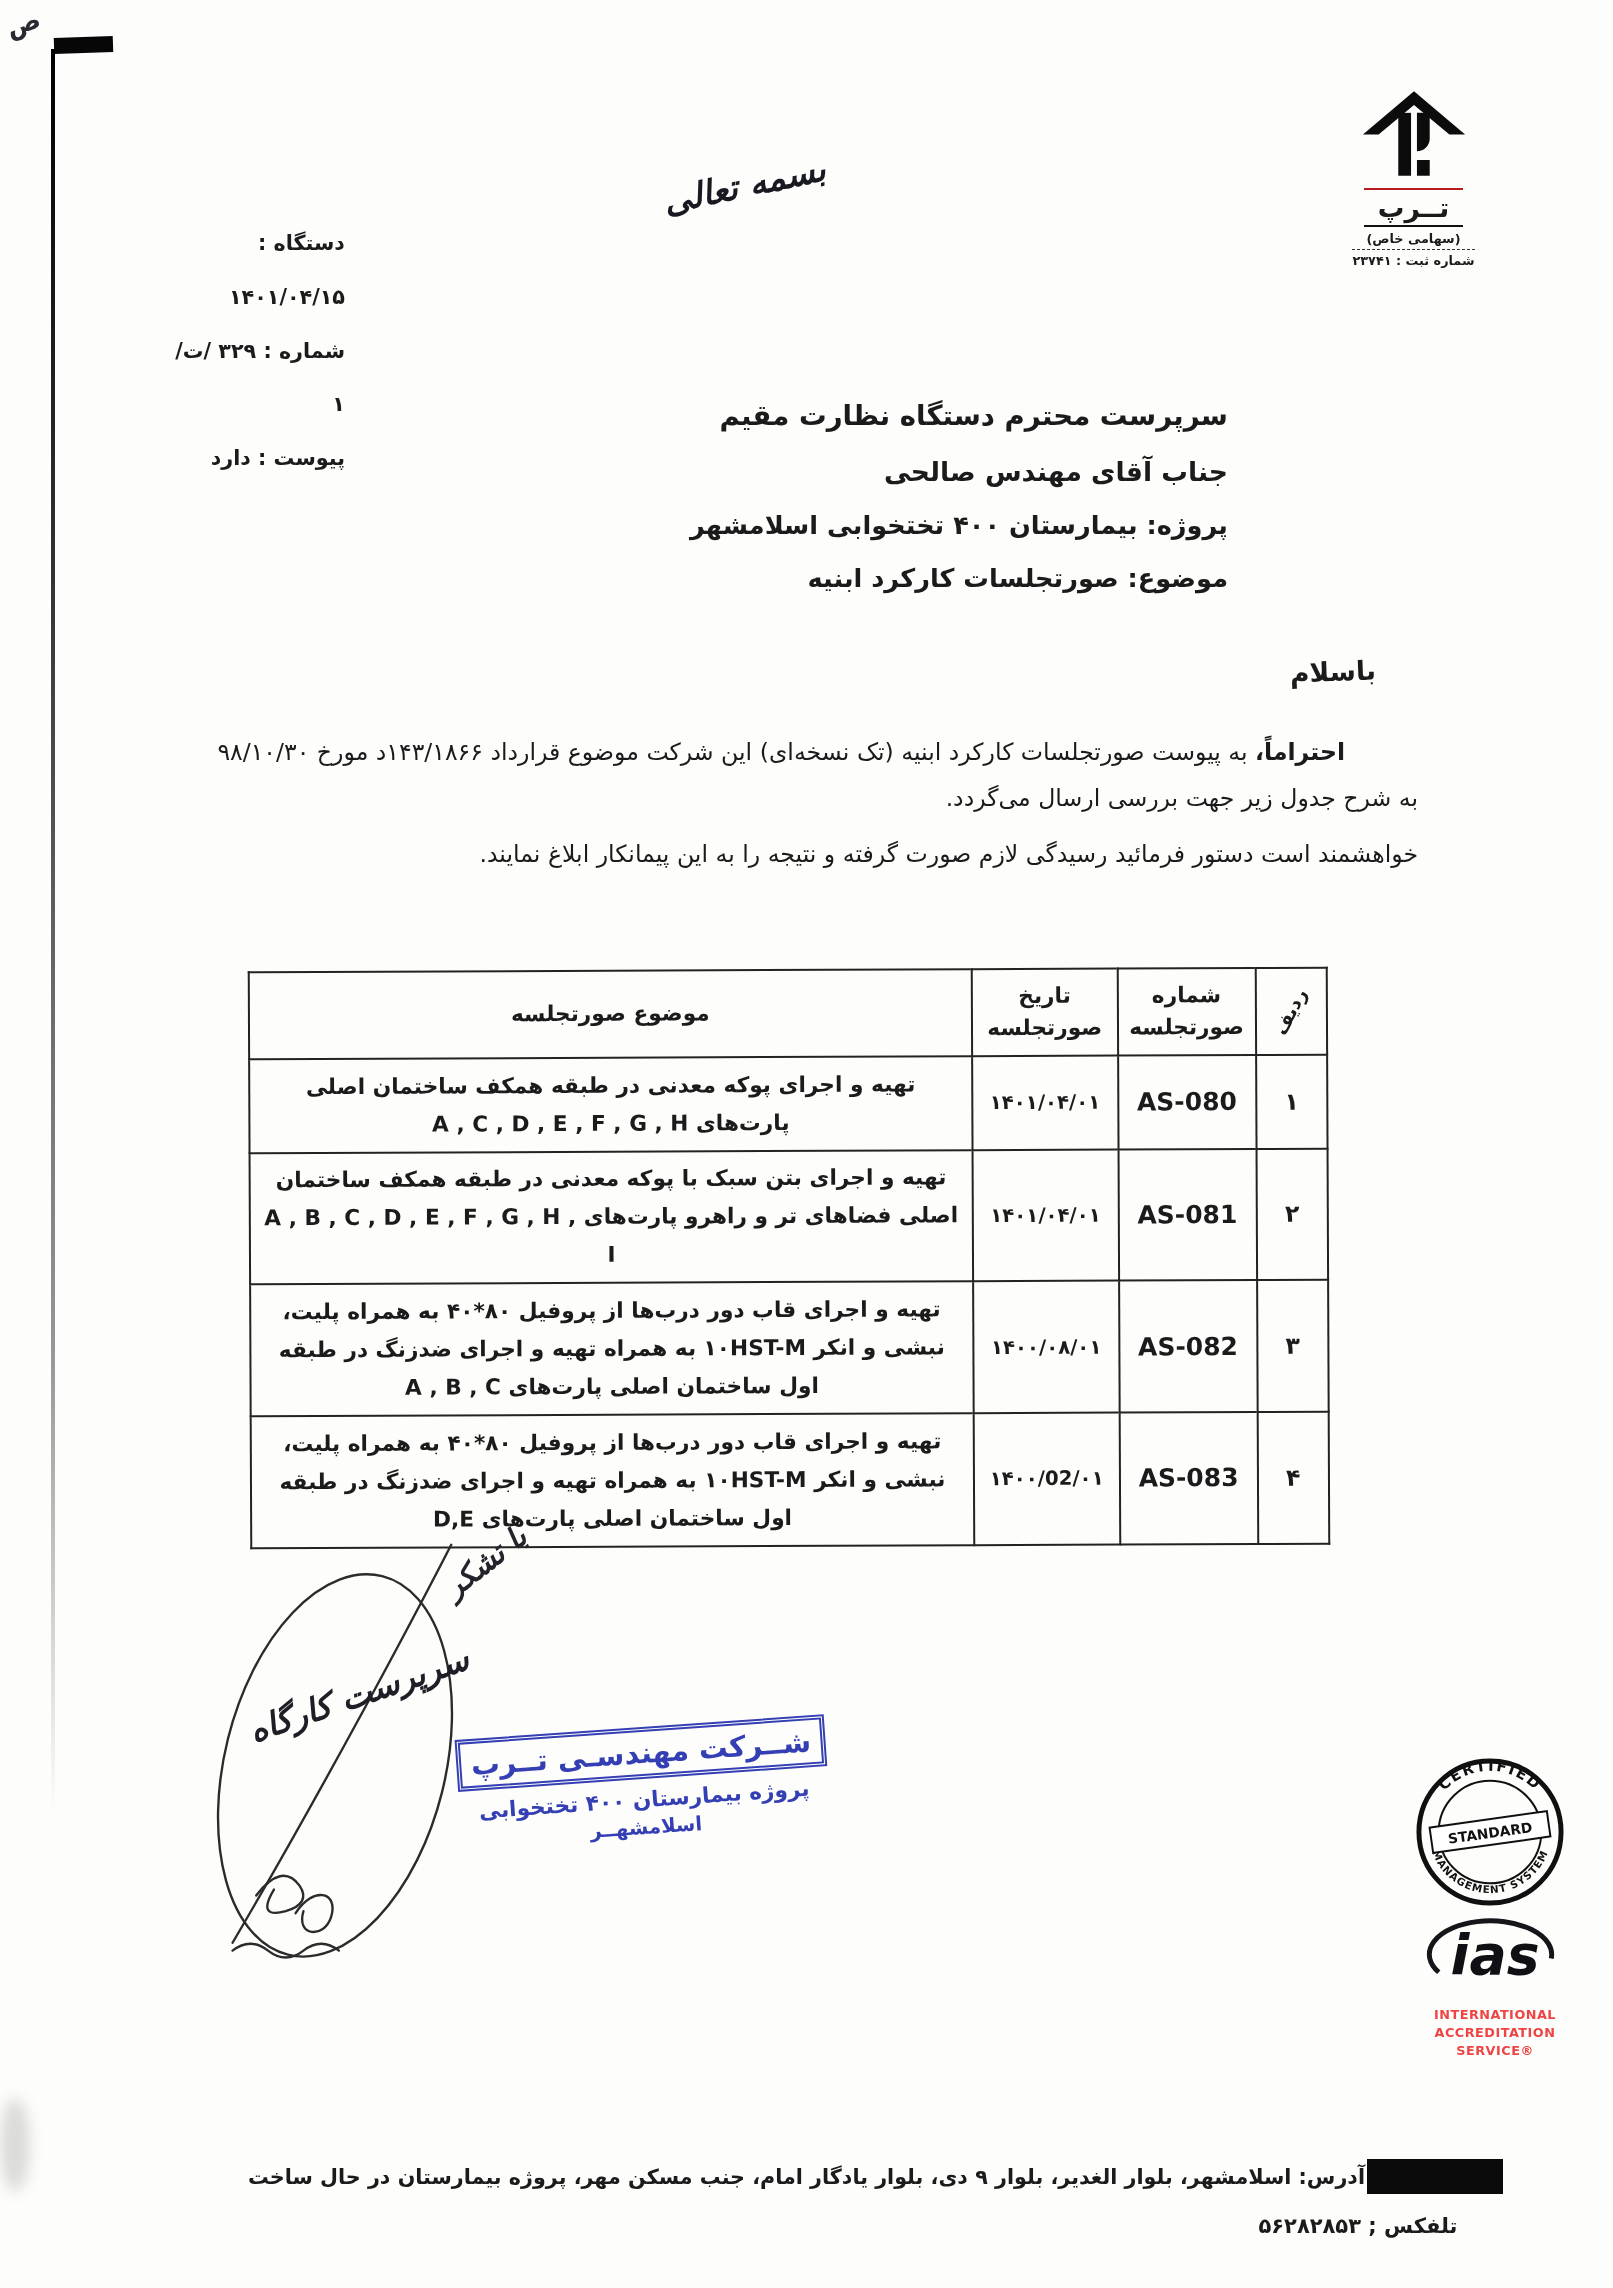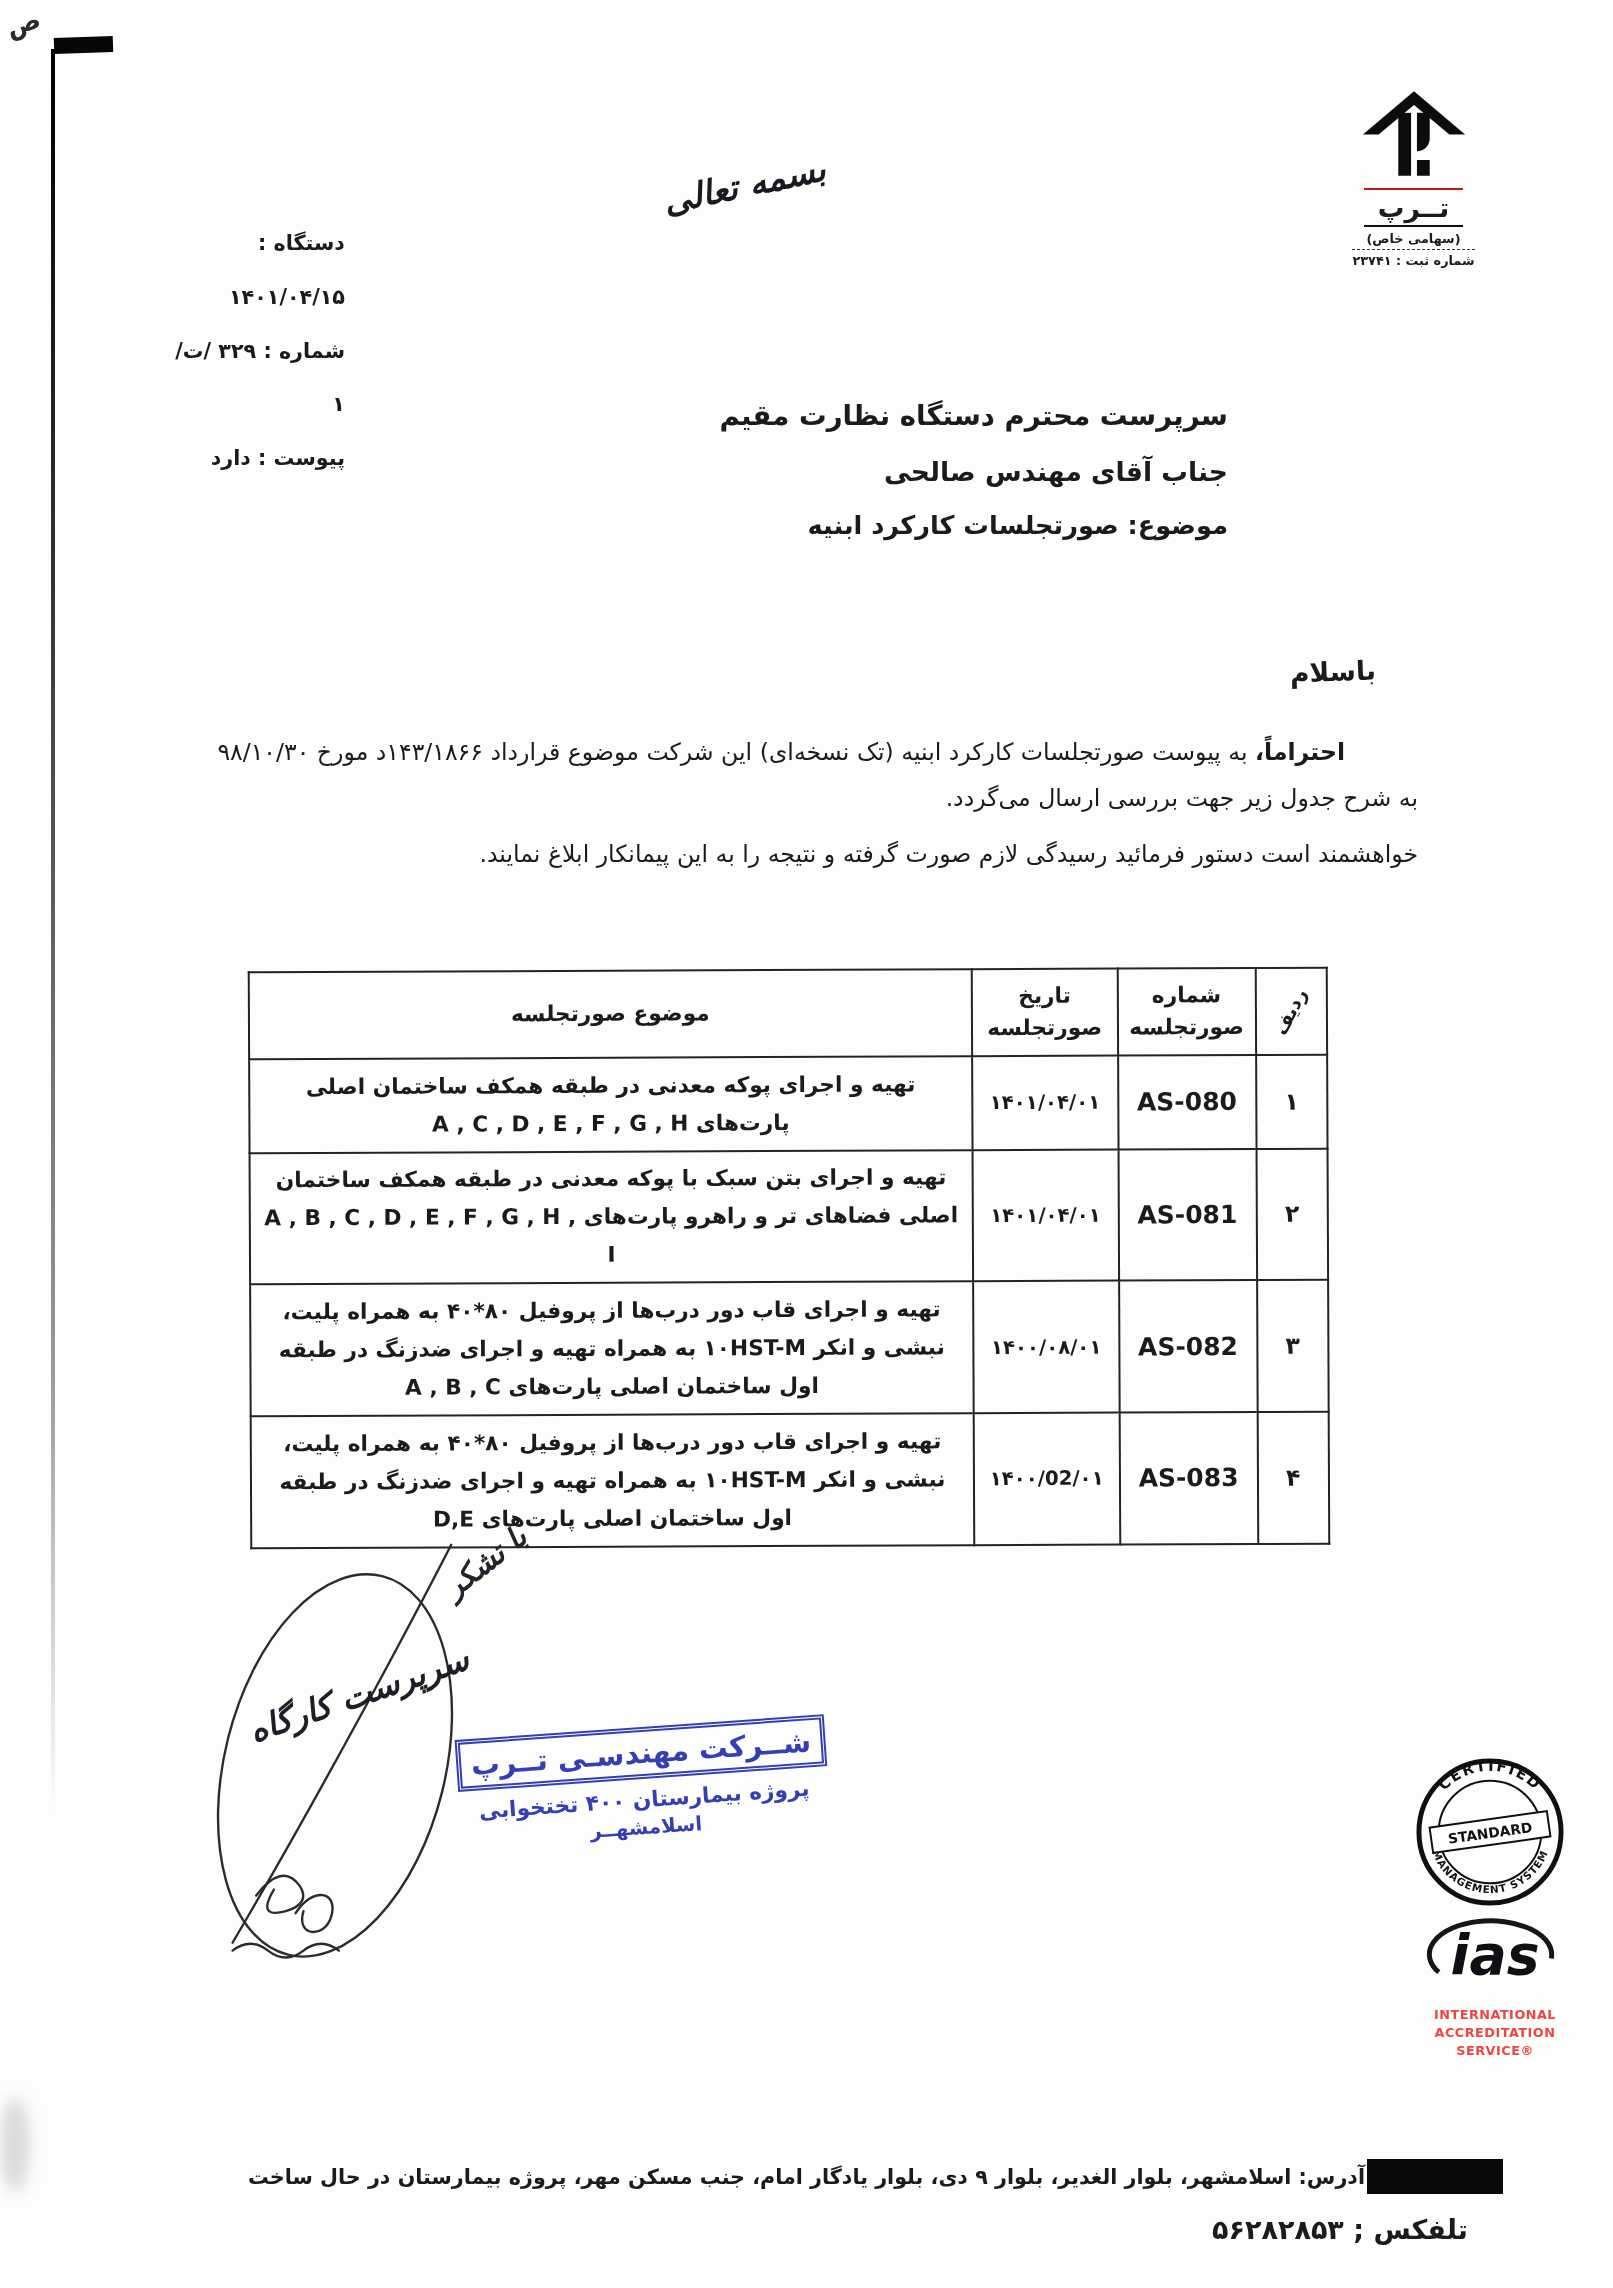--- a/index.html
+++ b/index.html
@@ -61,21 +61,21 @@
   .stamp-project{font-size:21.7px;font-weight:bold;margin-top:7.9px;}
   .stamp-city{font-size:19.7px;font-weight:bold;margin-top:3.9px;}
 
   
   .cert-circle{left:1415px;top:1757px;}
   .ias-block{left:1420px;top:1909px;width:150px;text-align:center;color:#ef4444;}
   .ias-lines{font-size:12.8px;font-weight:bold;line-height:1.4;letter-spacing:0.5px;margin-top:2px;}
 
   
   .footer-address{left:236px;top:2165px;width:1129px;font-size:20.7px;font-weight:bold;}
-  .footer-telefax{left:1212px;top:2214px;width:292px;font-size:27px;font-weight:bold;direction:rtl;text-align:left;}
+  .footer-telefax{left:1212px;top:2214px;width:292px;font-size:21px;font-weight:bold;direction:rtl;text-align:center;}
 </style>
 </head>
 <body>
 
 <div class="abs corner-mark">ص</div>
 <div class="abs edge-bar-h"></div>
 <div class="abs edge-line-v"></div>
 <div class="abs smudge"></div>
 
 <div class="abs rtl meta-block">
@@ -105,20 +105,21 @@
     </g>
   </svg>
   <div><span class="logo-name">تــرپ</span></div>
   <div class="logo-type">(سهامی خاص)</div>
   <div><span class="logo-reg">شماره ثبت : ۲۳۷۴۱</span></div>
 </div>
 
 <div class="abs rtl recipient">
   <div class="r1">سرپرست محترم دستگاه نظارت مقیم</div>
   <div class="r2">جناب آقای مهندس صالحی</div>
+  <div class="r3">پروژه: بیمارستان ۴۰۰ تختخوابی اسلامشهر</div>
   <div class="r4">موضوع: صورتجلسات کارکرد ابنیه</div>
 </div>
 
 <div class="abs rtl salutation">باسلام</div>
 
 <div class="abs rtl body-text">
   <div class="first">
     <span class="lead">احتراماً،</span>
     <span>به پیوست صورتجلسات کارکرد ابنیه (تک نسخه‌ای) این شرکت موضوع قرارداد ۱۴۳/۱۸۶۶د مورخ ۹۸/۱۰/۳۰</span>
   </div>

